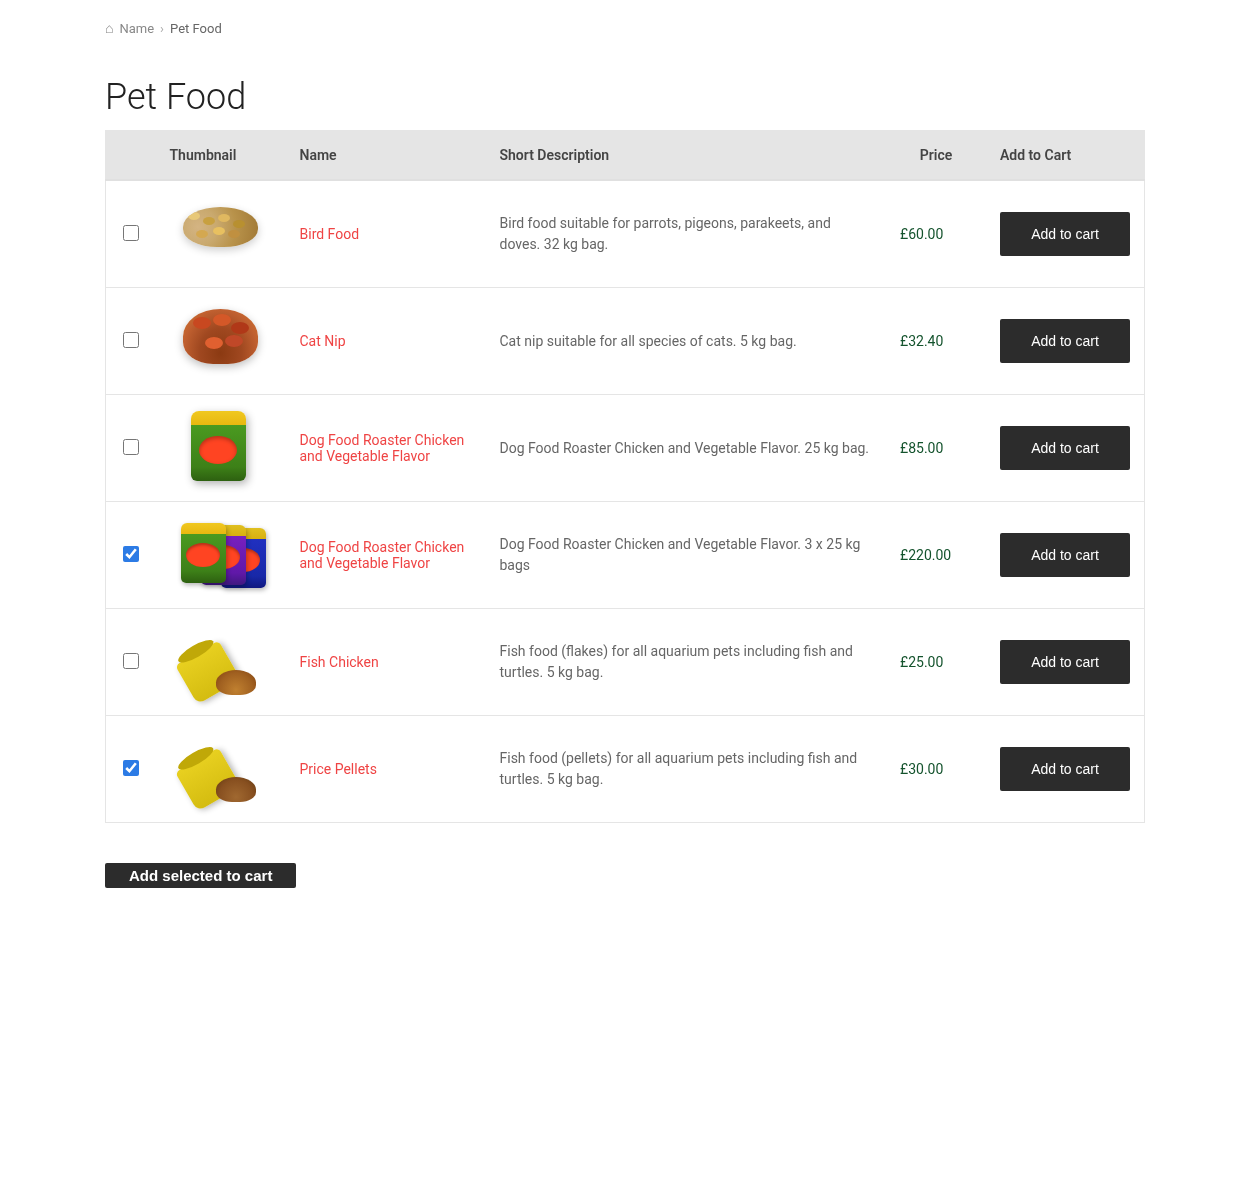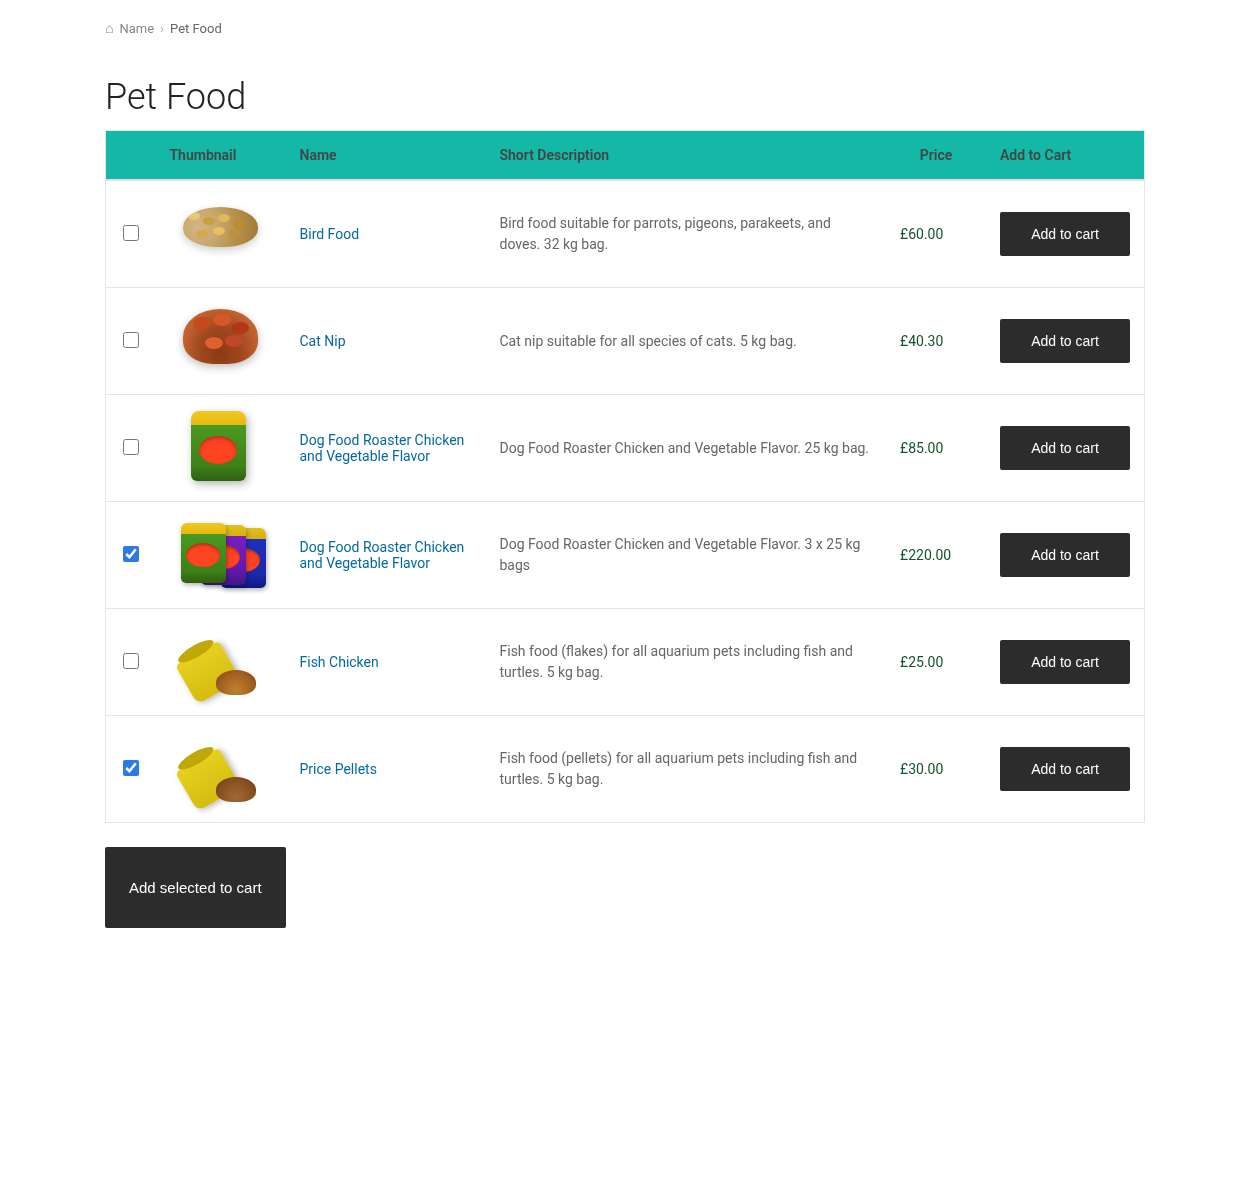--- a/index.html
+++ b/index.html
@@ -46,21 +46,21 @@
       color: #555;
       margin-bottom: 28px;
     }
     .product-table {
       width: 100%;
       border-collapse: collapse;
       background: #f9f9f9;
       border: 1px solid #e5e5e5;
     }
     .product-table thead tr {
-      background: #14b8a6;
+      background: #e5e5e5;
       border-bottom: 2px solid #e0e0e0;
     }
     .product-table thead th {
       padding: 16px 14px;
       text-align: left;
       font-weight: 600;
       font-size: 14px;
       color: #444;
     }
     .product-table thead th.col-check {
@@ -284,21 +284,21 @@
     .thumb-fishpellets .spill {
       position: absolute;
       right: 2px; bottom: 0;
       width: 40px; height: 25px;
       background: radial-gradient(ellipse at 50% 80%, #a06830 0%, #885020 60%, #603810 100%);
       border-radius: 50% 50% 40% 40%;
     }
 
     .product-name {
       font-size: 14px;
-      color: #0369a1;
+      color: #ef4444;
     }
     .product-desc {
       font-size: 14px;
       color: #666;
       line-height: 1.5;
     }
     .product-price {
       font-size: 14px;
       color: #14532d;
       white-space: nowrap;
@@ -318,26 +318,26 @@
     .product-checkbox {
       width: 16px;
       height: 16px;
       cursor: pointer;
       accent-color: #2c7be5;
     }
     .add-selected-btn {
       background: #2c2c2c;
       color: #fff;
       border: none;
-      padding: 32px 24px;
+      padding: 4px 24px;
       font-size: 15px;
-      font-weight: 400;
+      font-weight: 700;
       cursor: pointer;
       border-radius: 2px;
-      margin-top: 24px;
+      margin-top: 40px;
     }
   </style>
 </head>
 <body>
 
 <div class="page-wrapper">
   
   <nav class="breadcrumb">
     <span class="home-icon">⌂</span>
     <a href="#">Name</a>
@@ -380,21 +380,21 @@
           <td class="col-check"><input type="checkbox" class="product-checkbox" style=""></td>
           <td class="col-thumb">
             <div class="product-thumbnail">
               <div class="thumb-catnip">
                 <div class="pile"></div>
               </div>
             </div>
           </td>
           <td class="col-name"><span class="product-name">Cat Nip</span></td>
           <td class="col-desc"><span class="product-desc">Cat nip suitable for all species of cats. 5 kg bag.</span></td>
-          <td class="col-price"><span class="product-price">£40.30</span></td>
+          <td class="col-price"><span class="product-price">£32.40</span></td>
           <td class="col-cart"><button class="add-to-cart-btn">Add to cart</button></td>
         </tr>
         <tr>
           <td class="col-check"><input type="checkbox" class="product-checkbox" style=""></td>
           <td class="col-thumb">
             <div class="product-thumbnail">
               <div class="thumb-dogfood-single">
                 <div class="bag"></div>
               </div>
             </div>

